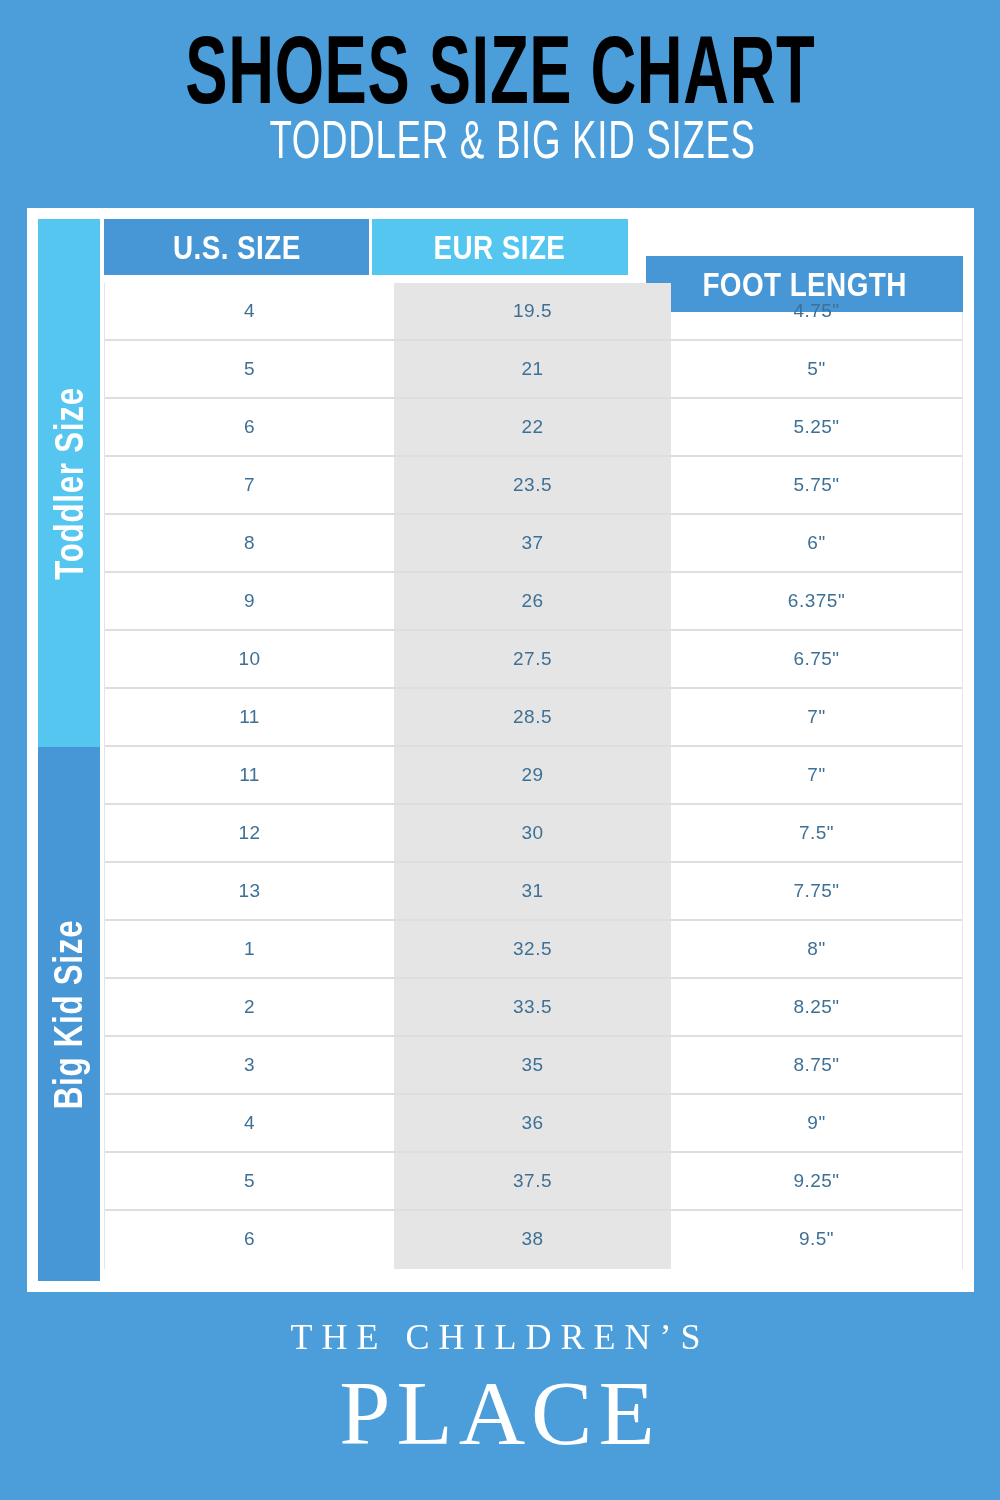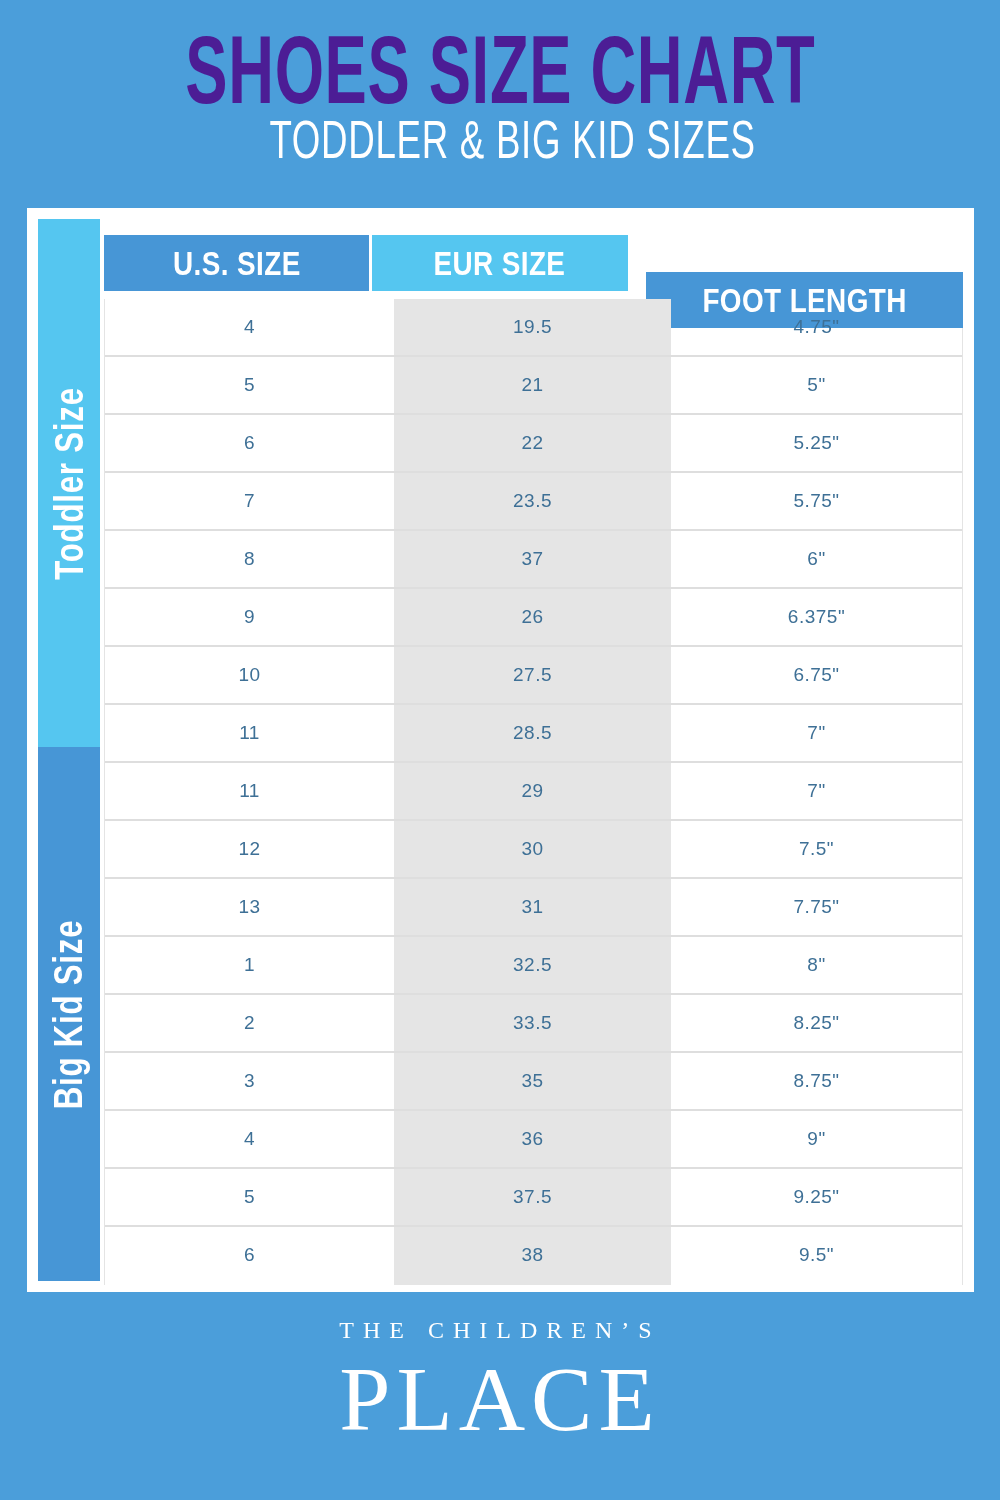--- a/index.html
+++ b/index.html
@@ -2,21 +2,21 @@
 <html><head>
 <meta charset="utf-8">
 <style>
   html,body{margin:0;padding:0;}
   body{
     width:1000px;height:1500px;position:relative;overflow:hidden;
     background:#4B9EDA;
     font-family:"Liberation Sans", sans-serif;
   }
   
-  .title-wrap{position:absolute;top:22px;left:0;width:1000px;text-align:center;color:#4c1d95;}
+  .title-wrap{position:absolute;top:22px;left:0;width:1000px;text-align:center;color:#000000;}
   .title{
     display:inline-block;font-size:96px;font-weight:700;line-height:1.0;
     transform:scaleX(0.66);transform-origin:center;letter-spacing:1px;white-space:nowrap;
   }
   .subtitle-wrap{position:absolute;top:112px;left:0;width:1000px;text-align:center;color:#FFFFFF;padding-left:13px;}
   .subtitle{
     display:inline-block;font-size:54px;font-weight:400;line-height:1.0;
     transform:scaleX(0.68);transform-origin:center;letter-spacing:1px;white-space:nowrap;
   }
   
@@ -27,21 +27,21 @@
   .left-col{position:absolute;left:11px;top:11px;width:62px;height:1062px;}
   .strip{
     position:relative;width:62px;display:flex;align-items:center;justify-content:center;
   }
   .strip-toddler{height:528px;background:#55C6F0;}
   .strip-bigkid{height:534px;background:#4796D6;}
   .strip-label{
     position:absolute;white-space:nowrap;color:#FFFFFF;font-weight:700;font-size:40px;
     letter-spacing:1px;transform:rotate(-90deg) scaleX(0.78);transform-origin:center;
   }
-  .main-col{position:absolute;left:77px;top:27px;width:859px;}
+  .main-col{position:absolute;left:77px;top:11px;width:859px;}
   
   .header-row{display:flex;height:56px;}
   .hcell{
     height:56px;line-height:56px;text-align:center;color:#FFFFFF;background:#4796D6;
     overflow:visible;white-space:nowrap;
   }
   .hcell .htxt{
     display:inline-block;font-size:34px;font-weight:700;letter-spacing:0.5px;
     transform:scaleX(0.82);transform-origin:center;
   }
@@ -54,21 +54,21 @@
   .trow:last-child{border-bottom:none;}
   .tcell{
     text-align:center;line-height:56px;font-size:19px;color:#3E7096;letter-spacing:0.5px;
   }
   .c-us{width:289px;}
   .c-eur{width:277px;background:#e5e5e5;}
   .c-foot{width:291px;}
   
   .footer{position:absolute;top:1316px;left:0;width:1000px;text-align:center;color:#FFFFFF;
     font-family:"Liberation Serif", serif;}
-  .brand-top{font-size:24px;letter-spacing:9px;line-height:1.2;}
+  .brand-top{font-size:36px;letter-spacing:9px;line-height:1.2;}
   .brand-main{font-size:92px;letter-spacing:6px;line-height:1.0;margin-top:8px;}
 </style>
 </head>
 <body>
 
 <div class="title-wrap">
   <span class="title">SHOES SIZE CHART</span>
 </div>
 <div class="subtitle-wrap">
   <span class="subtitle">TODDLER &amp; BIG KID SIZES</span>

